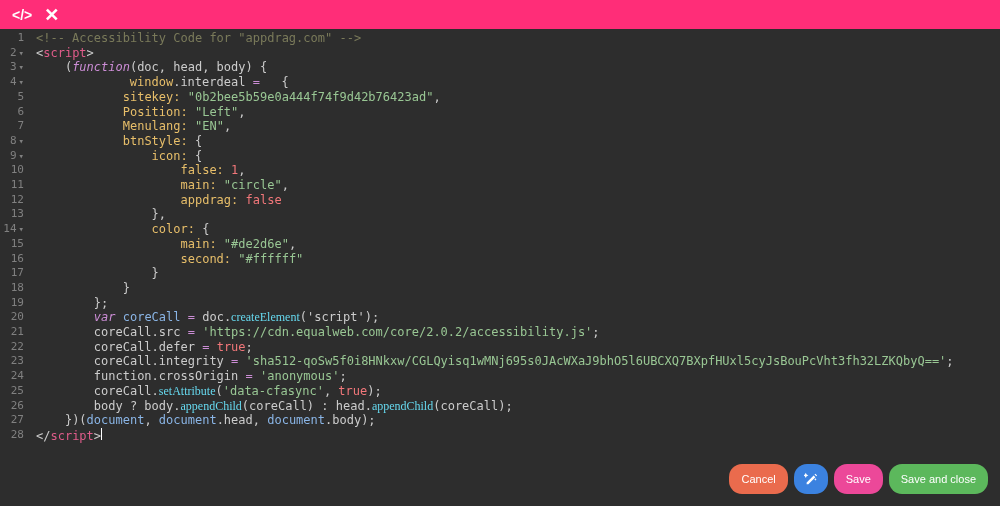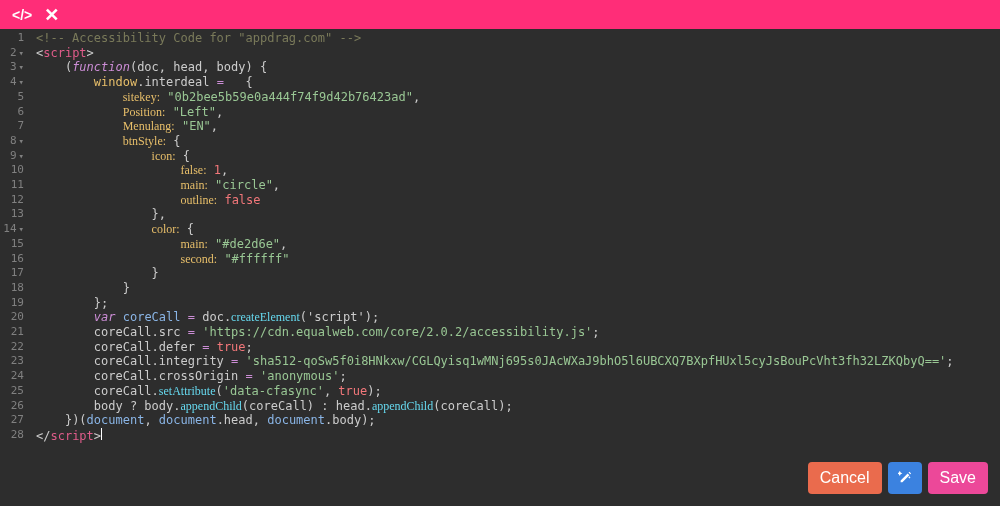--- a/index.html
+++ b/index.html
@@ -59,41 +59,41 @@
     line-height: 14.7px;
     padding: 2px 6px 0 6px;
     color: #ccc;
     white-space: pre;
     overflow: hidden;
   }
   .c-comment { color: #7a7a5a; }
   .c-tag     { color: #e05c8a; }
   .c-keyword { color: #cc8dd6; font-style: italic; }
   .c-var     { color: #8ab5e6; }
-  .c-prop    { color: #e8bf6a; font-family: Liberation Serif, serif; }
+  .c-prop    { color: #e8bf6a; }
   .c-string  { color: #99c794; }
   .c-num     { color: #f2777a; }
   .c-bool    { color: #f2777a; }
   .c-punct   { color: #ccc; }
   .c-func    { color: #66d9ef; font-family: Liberation Serif, serif; }
-  .c-window  { color: #e8bf6a; }
+  .c-window  { color: #e8bf6a; margin-left: 36px; }
   .footer {
     background: #2d2d2d;
     display: flex;
     justify-content: flex-end;
     padding: 8px 12px 12px;
     gap: 6px;
   }
   .btn {
-    font-size: 16px;
+    font-size: 11px;
     color: #fff;
     padding: 7px 12px;
     border: none;
     cursor: pointer;
-    border-radius: 4px;
+    border-radius: 13px;
   }
   .btn-cancel { background: #ea6b4d; }
   .btn-wand   { background: #3b82e0; padding: 7px 10px; }
   .btn-save   { background: #ec4899; }
   .btn-close  { background: #5cb85c; }
 </style>
 </head>
 <body>
 
 <div class="header">
@@ -198,40 +198,41 @@
 <span class="c-punct">&lt;</span><span class="c-tag">script</span><span class="c-punct">&gt;</span>
     (<span class="c-keyword">function</span><span class="c-punct">(doc, head, body) {</span>
         <span class="c-window">window</span><span class="c-punct">.interdeal</span><span class="c-keyword"> = </span><span class="c-punct">  {</span>
             <span class="c-prop">sitekey:</span> <span class="c-string">"0b2bee5b59e0a444f74f9d42b76423ad"</span><span class="c-punct">,</span>
             <span class="c-prop">Position:</span> <span class="c-string">"Left"</span><span class="c-punct">,</span>
             <span class="c-prop">Menulang:</span> <span class="c-string">"EN"</span><span class="c-punct">,</span>
             <span class="c-prop">btnStyle:</span> <span class="c-punct">{</span>
                 <span class="c-prop">icon:</span> <span class="c-punct">{</span>
                     <span class="c-prop">false:</span> <span class="c-num">1</span><span class="c-punct">,</span>
                     <span class="c-prop">main:</span> <span class="c-string">"circle"</span><span class="c-punct">,</span>
-                    <span class="c-prop">outline:</span> <span class="c-bool">false</span>
+                    <span class="c-prop">appdrag:</span> <span class="c-bool">false</span>
                 <span class="c-punct">},</span>
                 <span class="c-prop">color:</span> <span class="c-punct">{</span>
                     <span class="c-prop">main:</span> <span class="c-string">"#de2d6e"</span><span class="c-punct">,</span>
                     <span class="c-prop">second:</span> <span class="c-string">"#ffffff"</span>
                 <span class="c-punct">}</span>
             <span class="c-punct">}</span>
         <span class="c-punct">};</span>
         <span class="c-keyword">var</span> <span class="c-var">coreCall</span><span class="c-keyword"> = </span><span class="c-punct">doc.</span><span class="c-func">createElement</span><span class="c-punct">('script');</span>
         <span class="c-punct">coreCall.src</span> <span class="c-keyword">=</span> <span class="c-string">'https://cdn.equalweb.com/core/2.0.2/accessibility.js'</span><span class="c-punct">;</span>
         <span class="c-punct">coreCall.defer</span> <span class="c-keyword">=</span> <span class="c-bool">true</span><span class="c-punct">;</span>
         <span class="c-punct">coreCall.integrity</span> <span class="c-keyword">=</span> <span class="c-string">'sha512-qoSw5f0i8HNkxw/CGLQyisq1wMNj695s0JAcWXaJ9bhO5l6UBCXQ7BXpfHUxl5cyJsBouPcVht3fh32LZKQbyQ=='</span><span class="c-punct">;</span>
-        <span class="c-punct">coreCall.crossOrigin</span> <span class="c-keyword">=</span> <span class="c-string">'anonymous'</span><span class="c-punct">;</span>
+        <span class="c-punct">function.crossOrigin</span> <span class="c-keyword">=</span> <span class="c-string">'anonymous'</span><span class="c-punct">;</span>
         <span class="c-punct">coreCall.</span><span class="c-func">setAttribute</span><span class="c-punct">(</span><span class="c-string">'data-cfasync'</span><span class="c-punct">, </span><span class="c-bool">true</span><span class="c-punct">);</span>
         <span class="c-punct">body ? body.</span><span class="c-func">appendChild</span><span class="c-punct">(coreCall) : head.</span><span class="c-func">appendChild</span><span class="c-punct">(coreCall);</span>
     <span class="c-punct">})(</span><span class="c-var">document</span><span class="c-punct">, </span><span class="c-var">document</span><span class="c-punct">.head, </span><span class="c-var">document</span><span class="c-punct">.body);</span>
 <span class="c-punct">&lt;/</span><span class="c-tag">script</span><span class="c-punct">&gt;</span><span style="border-left:1px solid #fff;height:12px;display:inline-block;"></span></div>
 </div>
 
 <div class="footer">
   <button class="btn btn-cancel">Cancel</button>
   <button class="btn btn-wand">
     <svg width="14" height="14" viewBox="0 0 16 16" fill="#fff">
         <path d="M3 13l8-8 2 2-8 8H3v-2zm9-9l1-1 2 2-1 1-2-2zM2 2l1 2 2 1-2 1-1 2-1-2-2-1 2-1 1-2zm11 6l.5 1 1 .5-1 .5-.5 1-.5-1-1-.5 1-.5.5-1z"></path>
       </svg>
   </button>
   <button class="btn btn-save">Save</button>
+  <button class="btn btn-close">Save and close</button>
 </div>
 
 </body></html>

